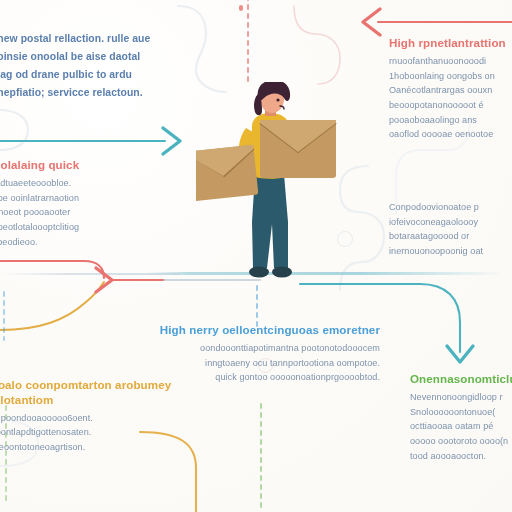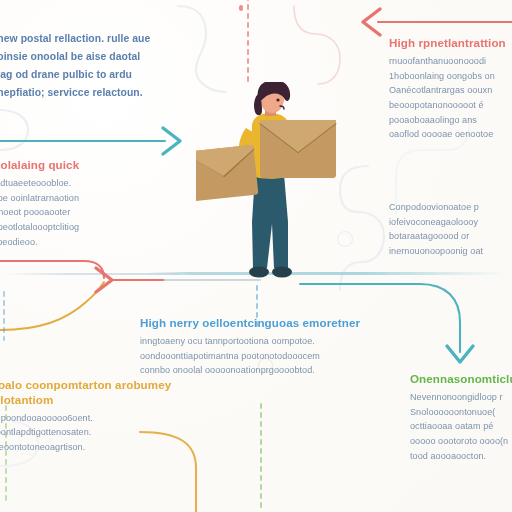--- a/index.html
+++ b/index.html
@@ -42,21 +42,21 @@
   }
   .blk-body .ln{display:block;white-space:nowrap;overflow:hidden;}
 
   
   #block-intro{left:-12px;top:30px;width:250px;}
   #block-intro .blk-body{font-size:10.4px;line-height:1.72;color:#5a7fae;font-weight:600;}
 
   #block-handling{left:-10px;top:158px;width:185px;}
   #block-reputation{left:389px;top:36px;width:150px;}
   #block-compensation-right{left:389px;top:200px;width:150px;}
-  #block-delivery{left:140px;top:316px;width:240px;text-align:left;}
+  #block-delivery{left:140px;top:323px;width:240px;text-align:right;}
   #block-claim{left:-14px;top:378px;width:190px;}
   #block-green{left:410px;top:372px;width:130px;}
 
   
   #illustration{position:absolute;left:196px;top:82px;width:150px;height:200px;z-index:3;}
 
   
   #ground{
     position:absolute;left:146px;top:272px;width:360px;height:3px;
     background:linear-gradient(90deg,rgba(140,200,210,0) 0%,#a9d4dd 12%,#9ccfda 60%,rgba(160,205,215,0) 100%);
@@ -208,23 +208,23 @@
       <span class="ln">Conpodoovionoatoe p</span>
       <span class="ln">iofeivoconeagaoloooy</span>
       <span class="ln">botaraatagooood or</span>
       <span class="ln">inernouonoopoonig oat</span>
     </p>
   </div>
 
   <div class="block" id="block-delivery">
     <h3 class="blk-head" style="color:#4a9fd8;">High nerry oelloentcinguoas emoretner</h3>
     <p class="blk-body">
+      <span class="ln">oondooonttiapotimantna pootonotodooocem</span>
       <span class="ln">inngtoaeny ocu tannportootiona oompotoe.</span>
-      <span class="ln">oondooonttiapotimantna pootonotodooocem</span>
-      <span class="ln">connbo onoolal ooooonoationprgoooobtod.</span>
+      <span class="ln">quick gontoo ooooonoationprgoooobtod.</span>
     </p>
   </div>
 
   <div class="block" id="block-claim">
     <h3 class="blk-head wrap" style="color:#e2a93b;">irtoalo coonpomtarton arobumey oolotantiom</h3>
     <p class="blk-body">
       <span class="ln">ide poondooaooooo6oent.</span>
       <span class="ln">usoontlapdtigottenosaten.</span>
       <span class="ln">ttafeoontotoneoagrtison.</span>
     </p>

